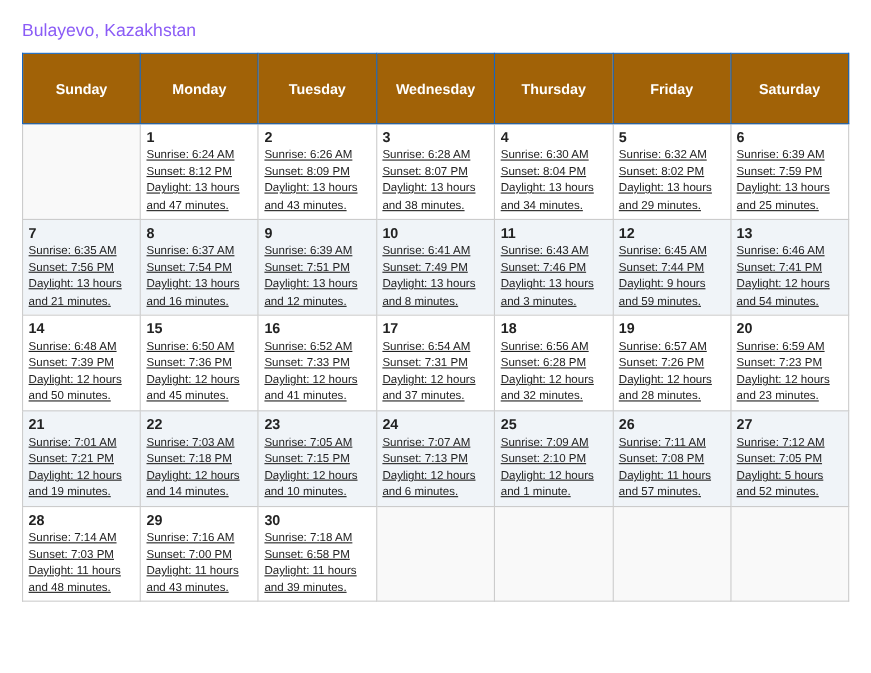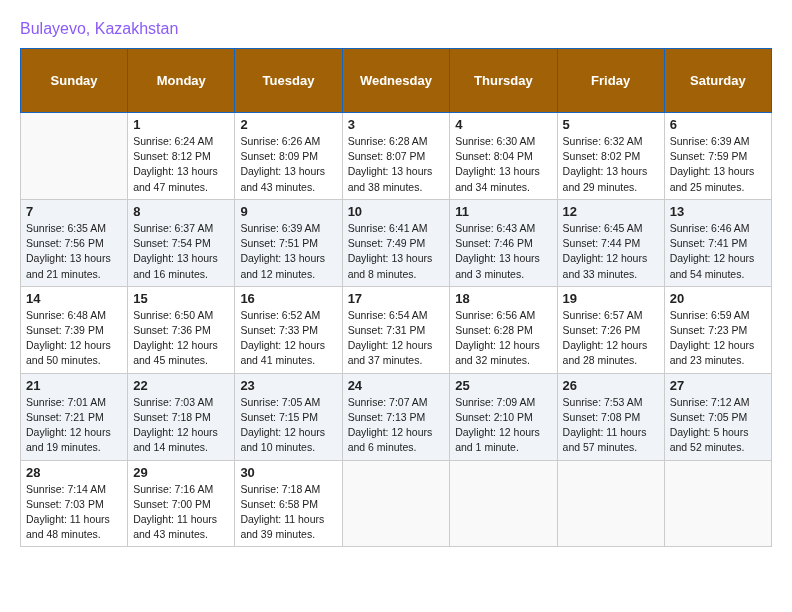--- a/index.html
+++ b/index.html
@@ -74,20 +74,21 @@
     }
     .day-number {
       font-size: 13px;
       font-weight: bold;
       display: block;
       margin-bottom: 2px;
     }
     .day-info {
       line-height: 1.45;
       font-size: 10.5px;
+      text-decoration: underline;
     }
     .row-shade td {
       background: #f0f4f8;
     }
   </style>
 </head>
 <body>
 
 <div class="header">
   <div class="title-block">
@@ -151,21 +152,21 @@
         <td>
           <span class="day-number">10</span>
           <div class="day-info"><span>Sunrise: 6:41 AM</span><br><span>Sunset: 7:49 PM</span><br><span>Daylight: 13 hours and 8 minutes.</span></div>
         </td>
         <td>
           <span class="day-number">11</span>
           <div class="day-info"><span>Sunrise: 6:43 AM</span><br><span>Sunset: 7:46 PM</span><br><span>Daylight: 13 hours and 3 minutes.</span></div>
         </td>
         <td>
           <span class="day-number">12</span>
-          <div class="day-info"><span>Sunrise: 6:45 AM</span><br><span>Sunset: 7:44 PM</span><br><span>Daylight: 12 hours and 33 minutes.</span></div>
+          <div class="day-info"><span>Sunrise: 6:45 AM</span><br><span>Sunset: 7:44 PM</span><br><span>Daylight: 9 hours and 59 minutes.</span></div>
         </td>
         <td>
           <span class="day-number">13</span>
           <div class="day-info"><span>Sunrise: 6:46 AM</span><br><span>Sunset: 7:41 PM</span><br><span>Daylight: 12 hours and 54 minutes.</span></div>
         </td>
       </tr>
       <tr>
         <td>
           <span class="day-number">14</span>
           <div class="day-info"><span>Sunrise: 6:48 AM</span><br><span>Sunset: 7:39 PM</span><br><span>Daylight: 12 hours and 50 minutes.</span></div>
@@ -211,21 +212,21 @@
         <td>
           <span class="day-number">24</span>
           <div class="day-info"><span>Sunrise: 7:07 AM</span><br><span>Sunset: 7:13 PM</span><br><span>Daylight: 12 hours and 6 minutes.</span></div>
         </td>
         <td>
           <span class="day-number">25</span>
           <div class="day-info"><span>Sunrise: 7:09 AM</span><br><span>Sunset: 2:10 PM</span><br><span>Daylight: 12 hours and 1 minute.</span></div>
         </td>
         <td>
           <span class="day-number">26</span>
-          <div class="day-info"><span>Sunrise: 7:53 AM</span><br><span>Sunset: 7:08 PM</span><br><span>Daylight: 11 hours and 57 minutes.</span></div>
+          <div class="day-info"><span>Sunrise: 7:11 AM</span><br><span>Sunset: 7:08 PM</span><br><span>Daylight: 11 hours and 57 minutes.</span></div>
         </td>
         <td>
           <span class="day-number">27</span>
           <div class="day-info"><span>Sunrise: 7:12 AM</span><br><span>Sunset: 7:05 PM</span><br><span>Daylight: 5 hours and 52 minutes.</span></div>
         </td>
       </tr>
       <tr>
         <td>
           <span class="day-number">28</span>
           <div class="day-info"><span>Sunrise: 7:14 AM</span><br><span>Sunset: 7:03 PM</span><br><span>Daylight: 11 hours and 48 minutes.</span></div>

